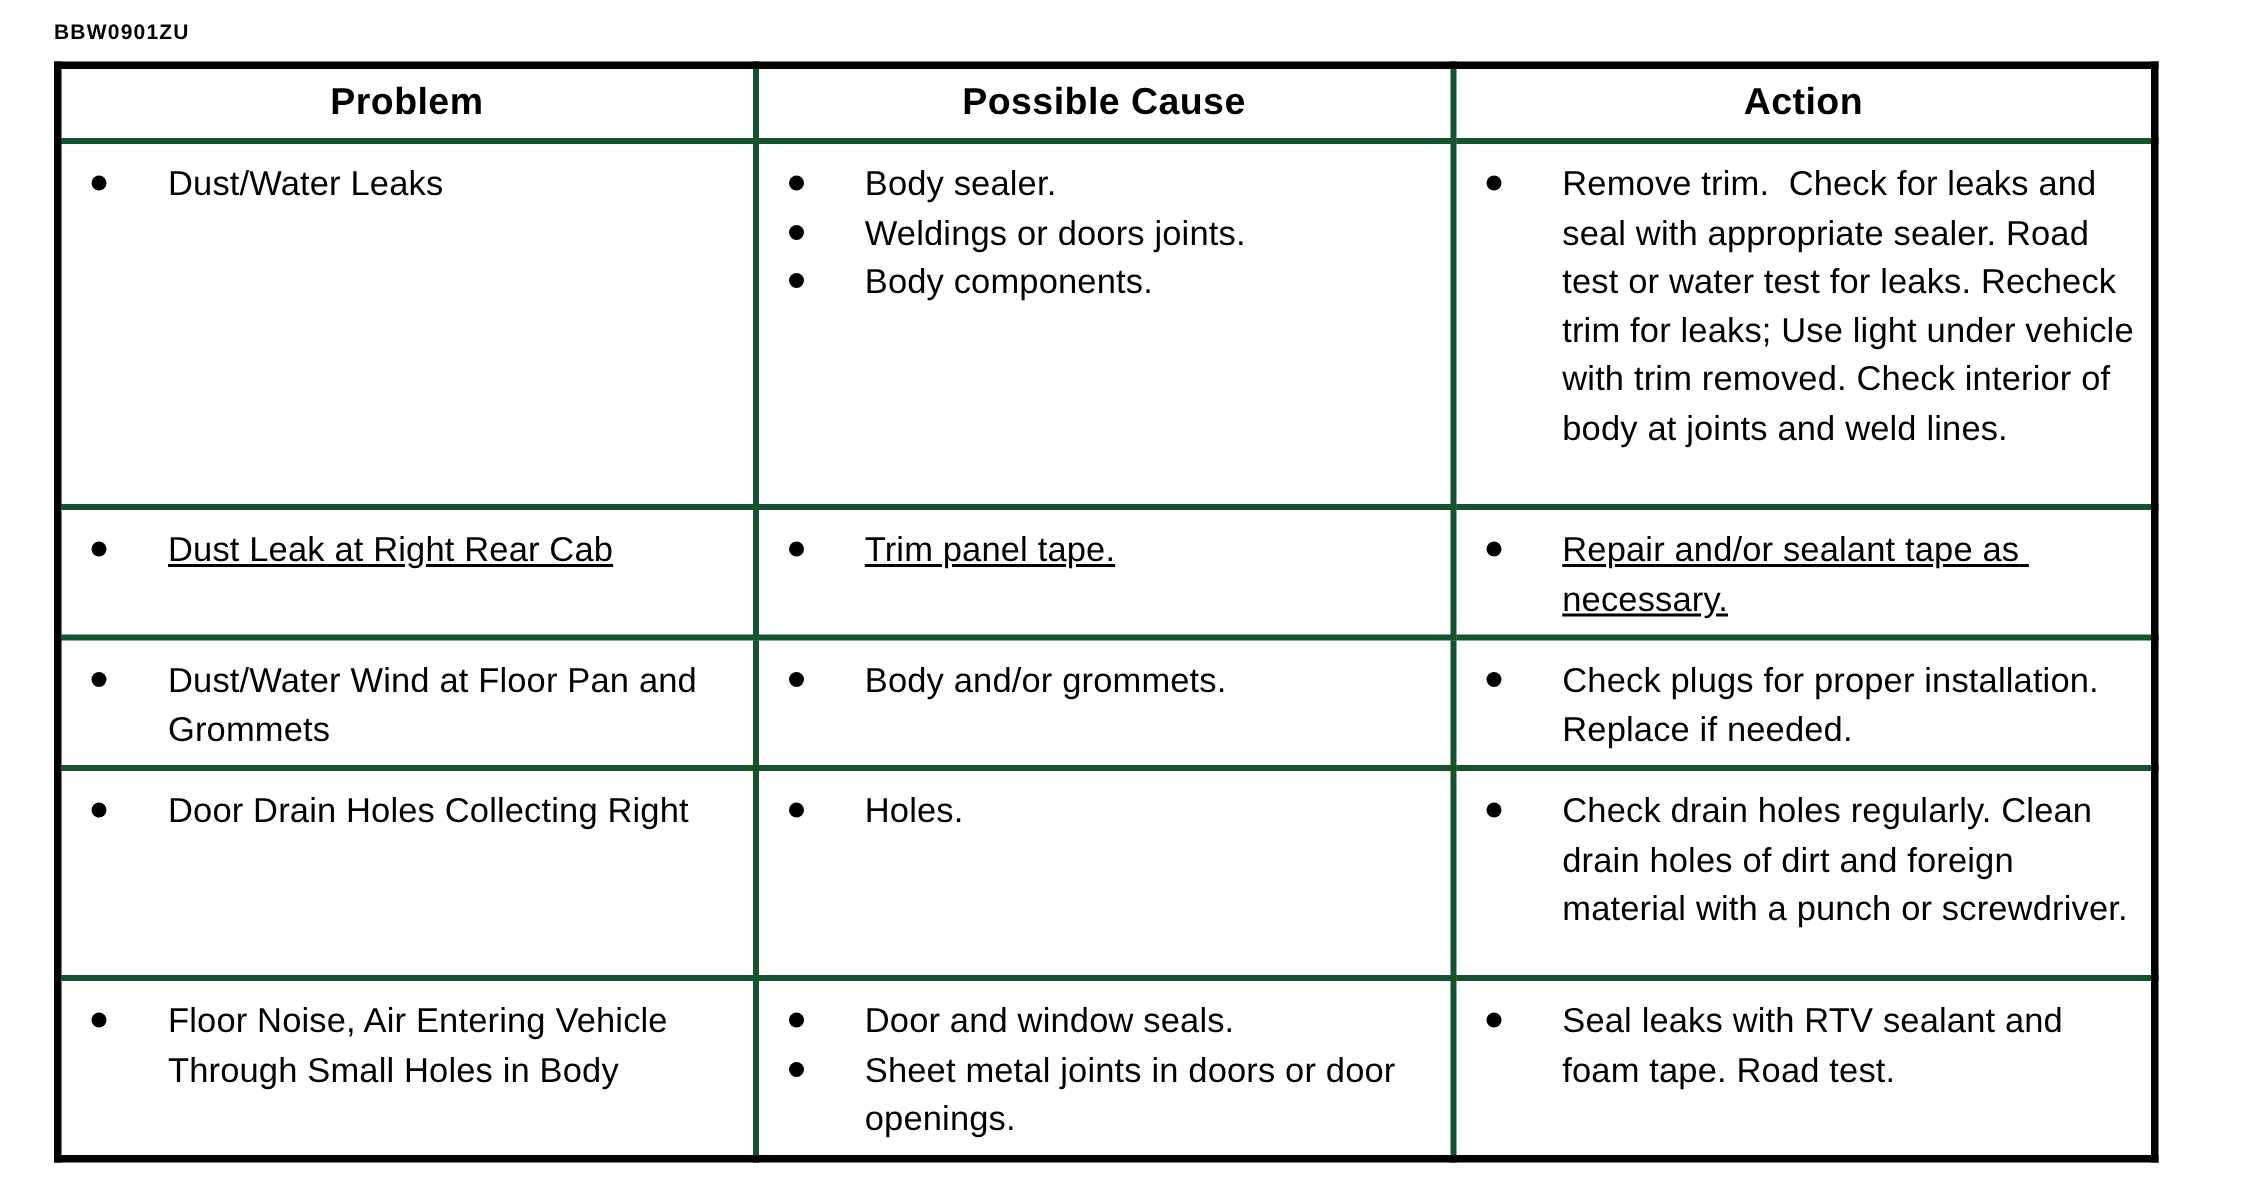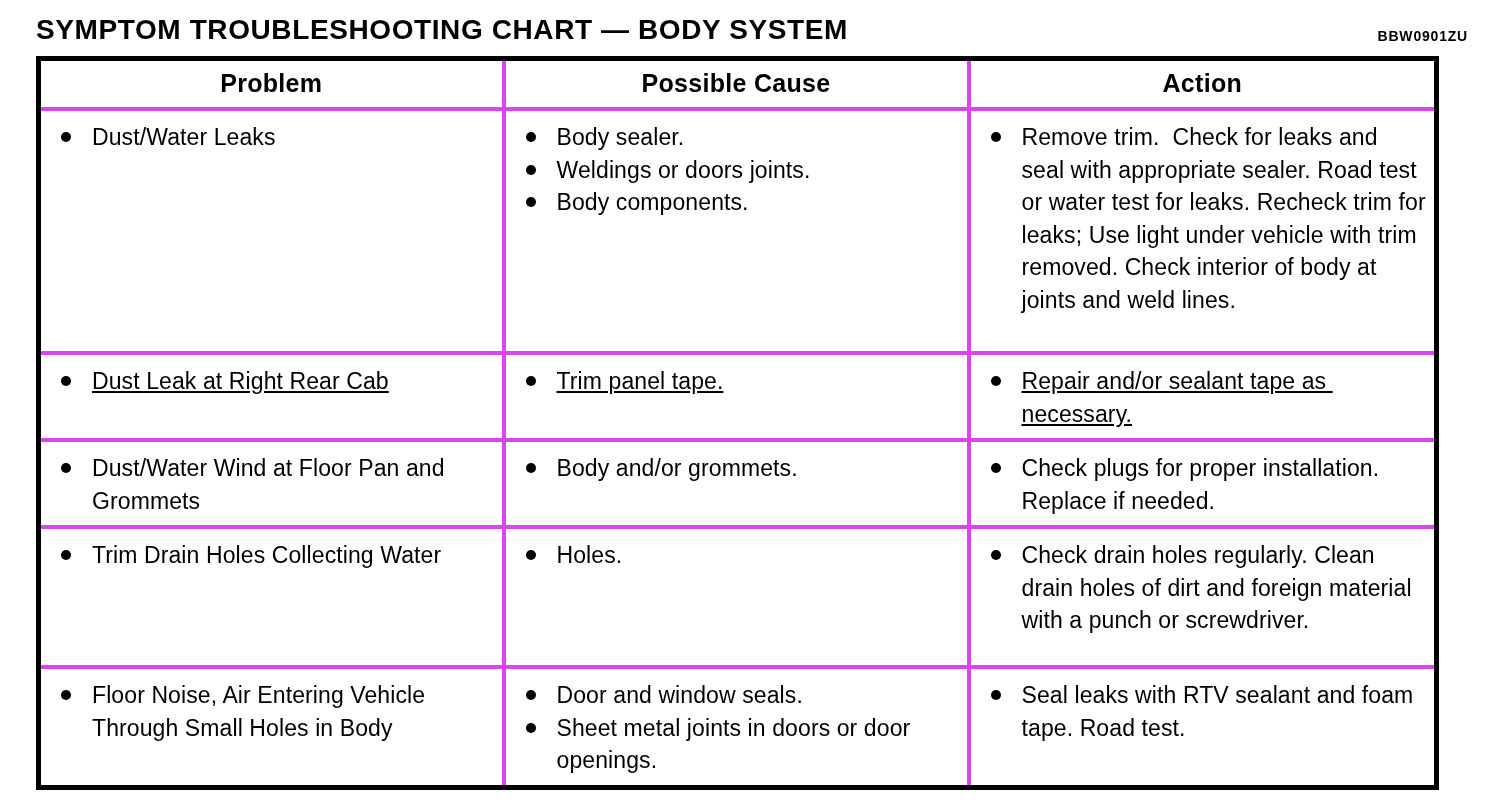--- a/index.html
+++ b/index.html
@@ -37,21 +37,21 @@
     letter-spacing: 0.8px;
     padding-bottom: 3px;
   }
   table.chart {
     width: 1398px;
     table-layout: fixed;
     border-collapse: collapse;
     border: 5px solid #000;
   }
   .chart th, .chart td {
-    border: 4px solid #d946ef;
+    border: 4px solid #14532d;
     vertical-align: top;
     padding: 0;
   }
   .chart th {
     height: 47px;
     font-size: 25px;
     font-weight: bold;
     text-align: center;
     padding: 8px 4px 9px 4px;
     letter-spacing: 0.3px;
@@ -75,34 +75,33 @@
   }
   .bullet {
     flex: 0 0 auto;
     width: 10px;
     height: 10px;
     border-radius: 50%;
     background: #000;
     margin: 11px 0 0 6px;
   }
   .txt {
-    margin-left: 21px;
+    margin-left: 41px;
     font-size: 23px;
     line-height: 32.5px;
     white-space: pre-wrap;
     letter-spacing: 0.1px;
   }
 </style>
 </head>
 <body>
 
 <div class="page">
 
   <div class="titlebar">
-    <div class="page-title">SYMPTOM TROUBLESHOOTING CHART — BODY SYSTEM</div>
     <div class="doc-code">BBW0901ZU</div>
   </div>
 
   <table class="chart">
     <colgroup>
       <col style="width:465px">
       <col style="width:465px">
       <col style="width:468px">
     </colgroup>
     <thead>
@@ -201,21 +200,21 @@
             </li>
           </ul>
         </td>
       </tr>
 
       <tr class="r3">
         <td>
           <ul class="cl">
             <li>
               <span class="bullet"></span>
-              <span class="txt">Trim Drain Holes Collecting Water</span>
+              <span class="txt">Door Drain Holes Collecting Right</span>
             </li>
           </ul>
         </td>
         <td>
           <ul class="cl">
             <li>
               <span class="bullet"></span>
               <span class="txt">Holes.</span>
             </li>
           </ul>

